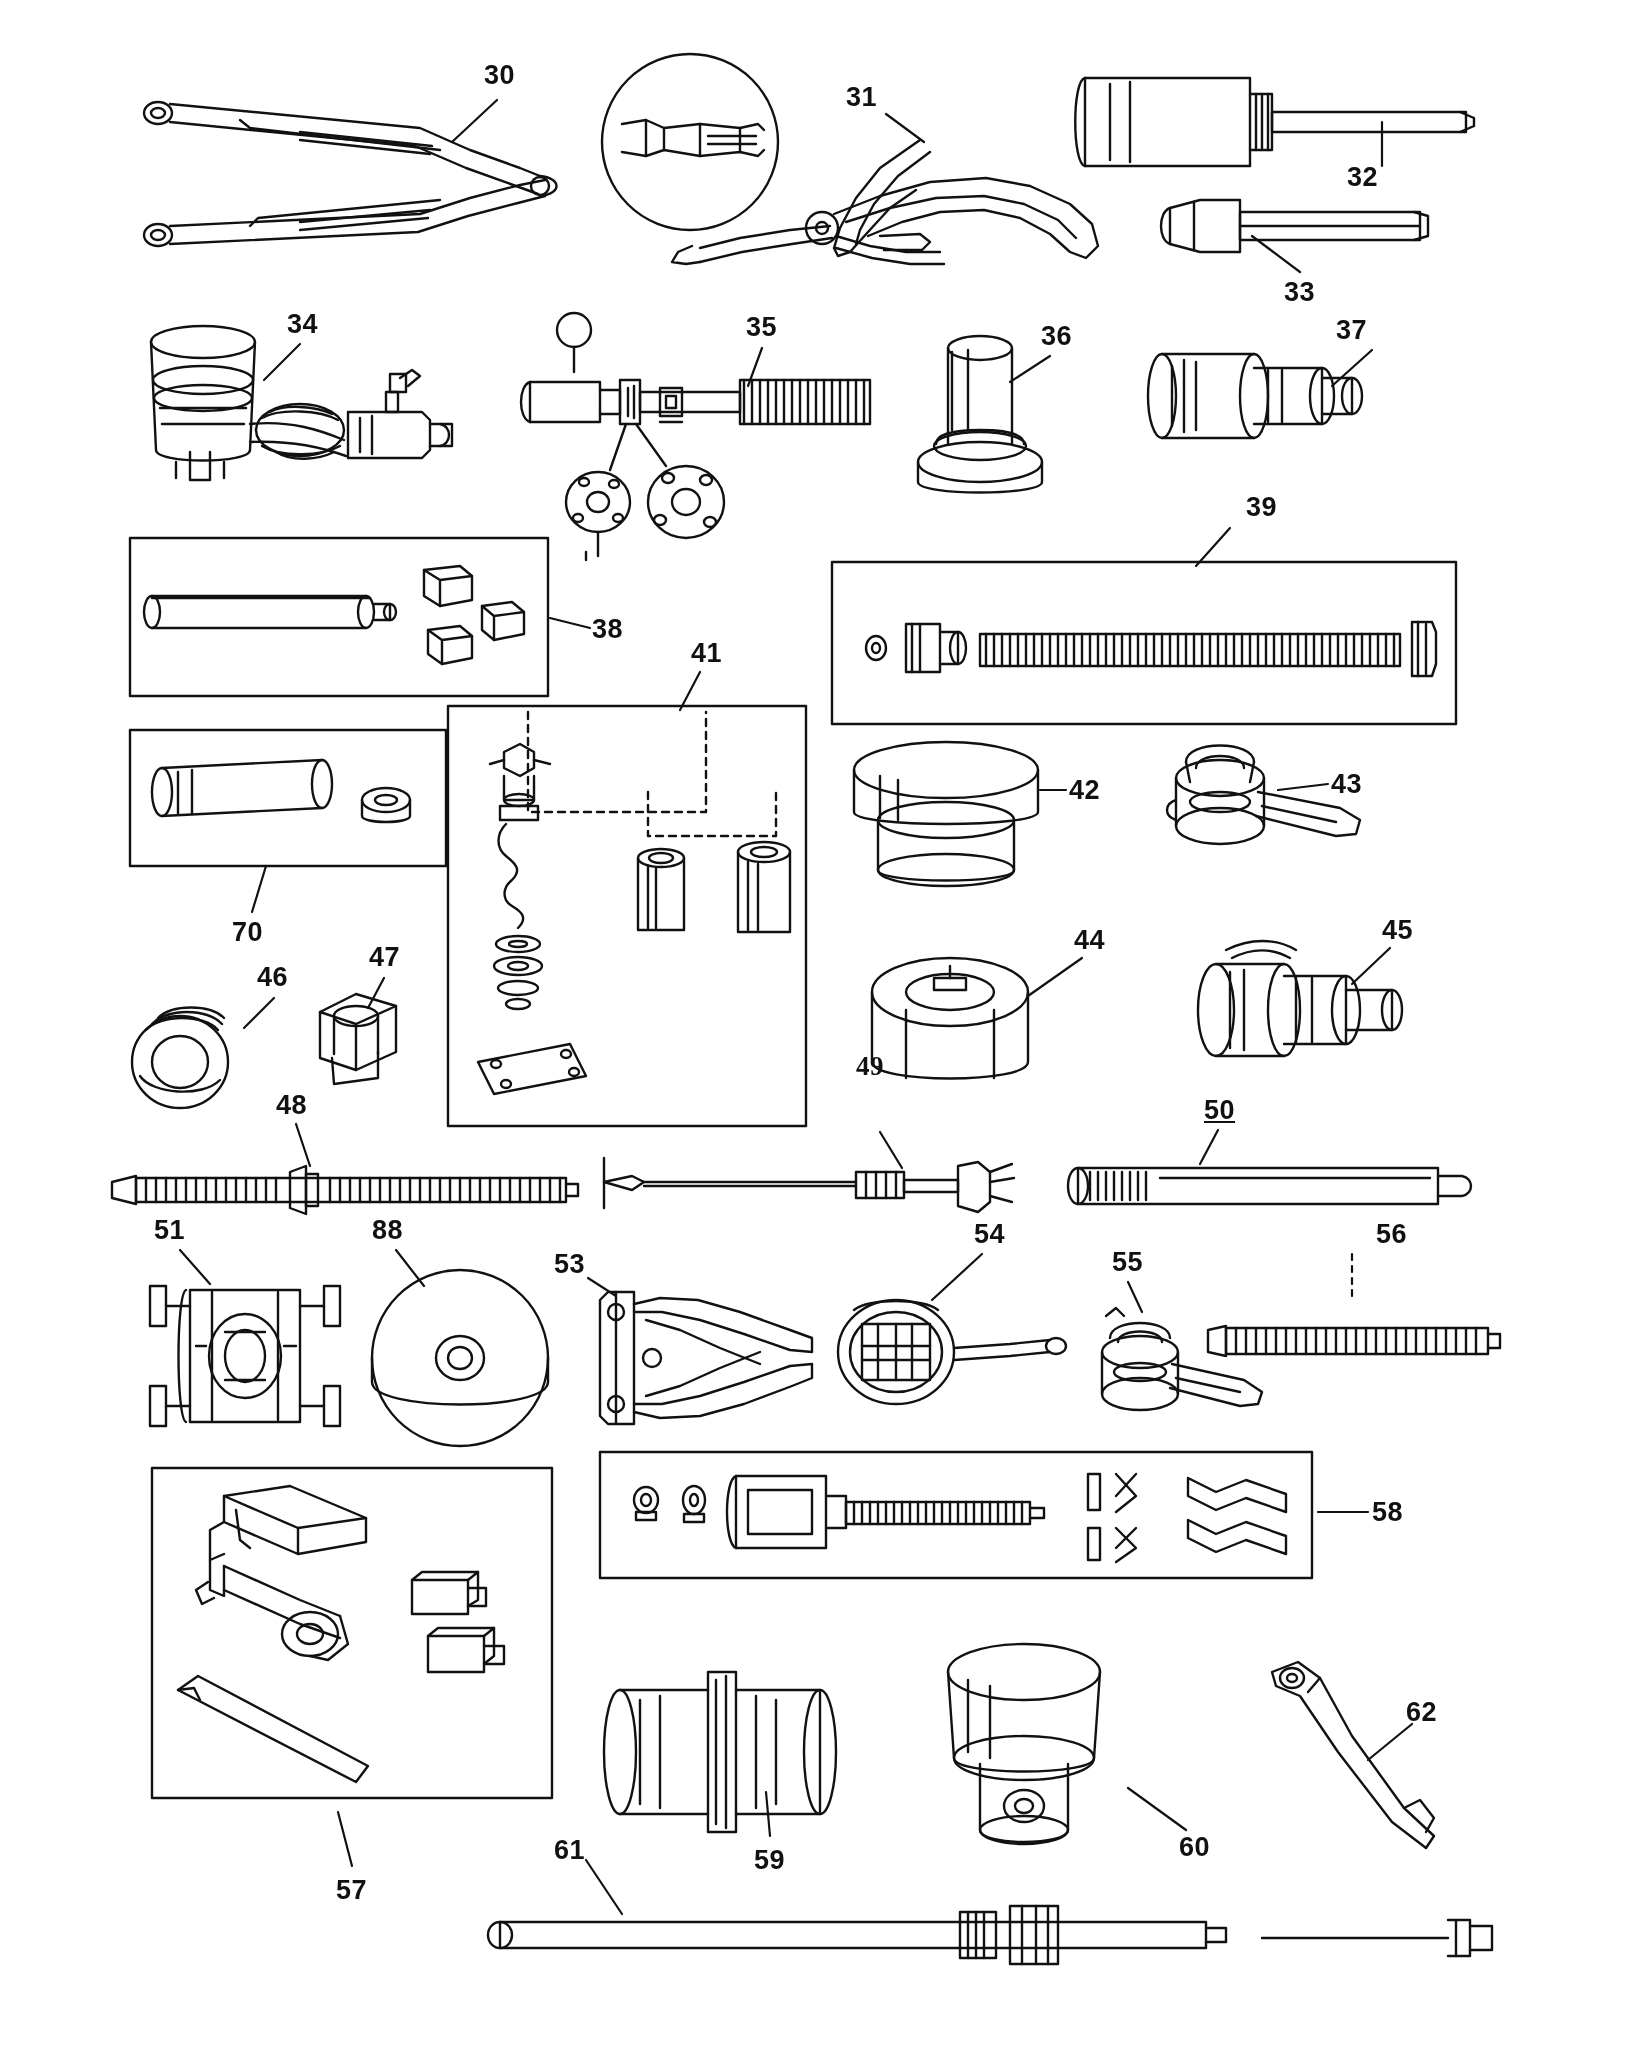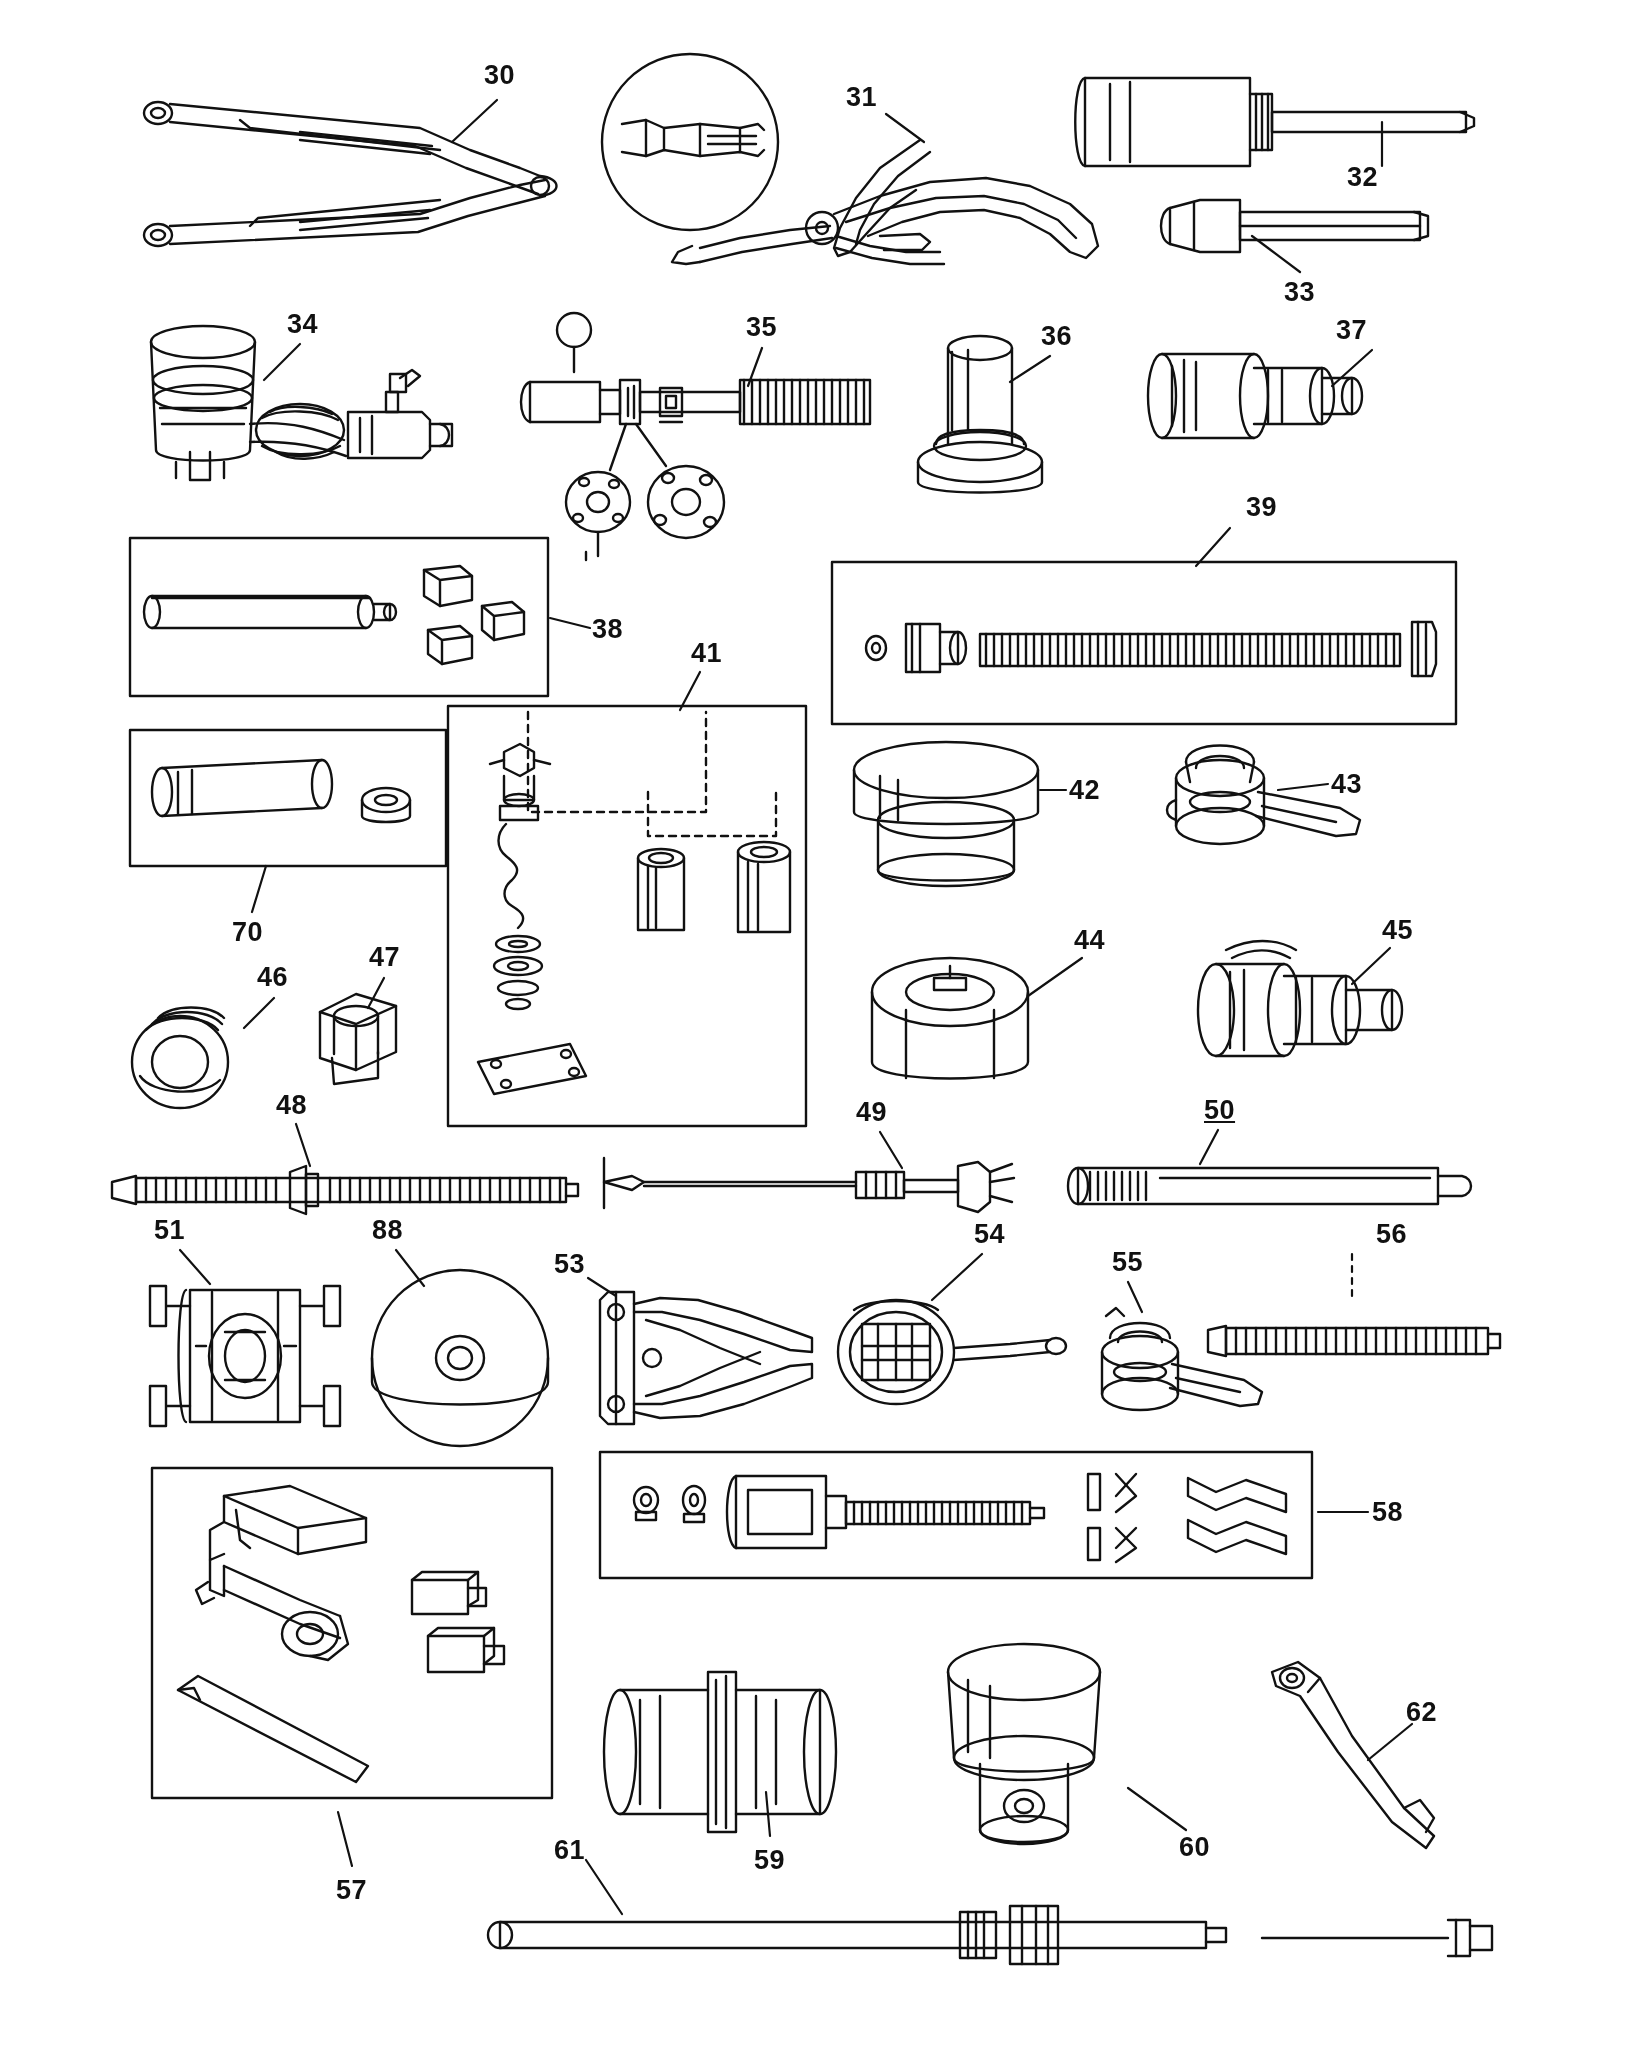--- a/index.html
+++ b/index.html
@@ -571,21 +571,21 @@
   <div class="callout" style="left:1222px; top:492px;margin-left:24px;">39</div>
   <div class="callout" style="left:232px; top:917px;">70</div>
   <div class="callout" style="left:691px; top:638px;">41</div>
   <div class="callout" style="left:1069px; top:775px;text-align:center;">42</div>
   <div class="callout" style="left:1331px; top:769px;">43</div>
   <div class="callout" style="left:1074px; top:925px;">44</div>
   <div class="callout" style="left:1382px; top:915px;">45</div>
   <div class="callout" style="left:257px; top:962px;">46</div>
   <div class="callout" style="left:369px; top:942px;">47</div>
   <div class="callout" style="left:276px; top:1090px;">48</div>
-  <div class="callout" style="left:856px; top:1097px;">49</div>
+  <div class="callout" style="left:856px; top:1051px;font-family:Liberation Serif, serif;">49</div>
   <div class="callout" style="left:1204px; top:1095px;text-decoration:underline;">50</div>
   <div class="callout" style="left:154px; top:1215px;">51</div>
   <div class="callout" style="left:372px; top:1215px;">88</div>
   <div class="callout" style="left:554px; top:1249px;">53</div>
   <div class="callout" style="left:974px; top:1219px;">54</div>
   <div class="callout" style="left:1112px; top:1247px;">55</div>
   <div class="callout" style="left:1376px; top:1219px;">56</div>
   <div class="callout" style="left:336px; top:1875px;">57</div>
   <div class="callout" style="left:1372px; top:1497px;">58</div>
   <div class="callout" style="left:754px; top:1845px;">59</div>

